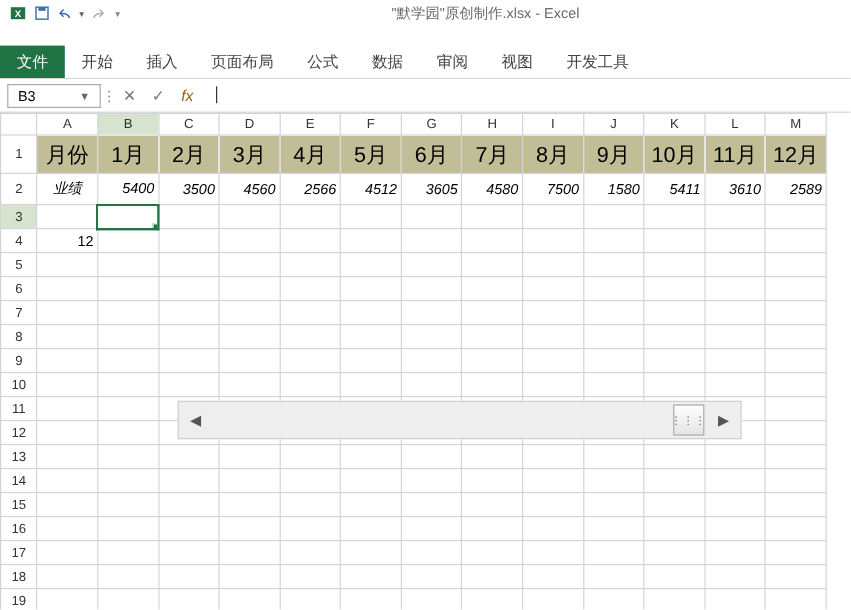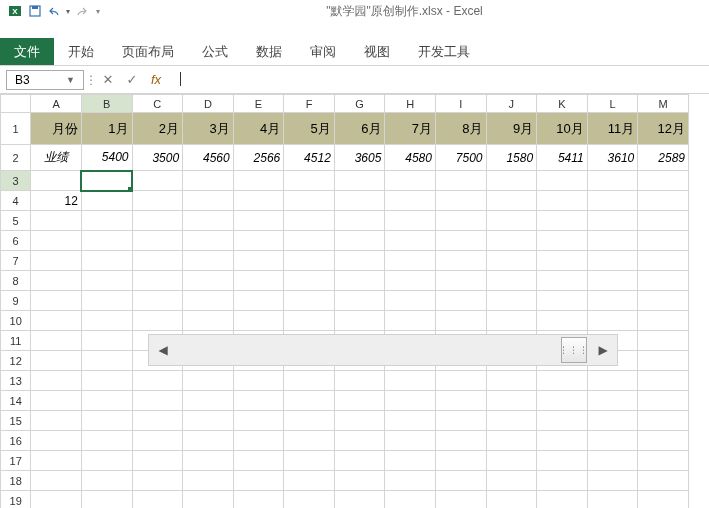--- a/index.html
+++ b/index.html
@@ -39,21 +39,21 @@
 
 
 th.rowhdr { background: #eaeaea; width: 30px; font-weight: normal; color: #333; font-size: 11px; text-align: center; }
 th.rowhdr.selected { background: #d5e3cf; }
 
 
 td.cell { height: 20px; padding: 0 3px; font-size: 12px; text-align: right; color: #000; }
 td.cell.alignC { text-align: center; }
 
 
-tr.datahead td.cell { background: #c0bd97; font-size: 13px; height: 32px; }
+tr.datahead td.cell { background: #c0bd97; text-align: center; font-size: 18px; height: 32px; }
 tr.datahead td.cell:first-child { font-size: 13px; }
 
 tr.r2 td.cell { height: 26px; font-style: italic; }
 
 
 td.cell.active { border: 2px solid #227447; position: relative; }
 td.cell.active::after { content: ""; position: absolute; right: -3px; bottom: -3px; width: 5px; height: 5px; background: #227447; border: 1px solid #fff; }
 
 
 .floatbar { position: absolute; left: 148px; top: 240px; width: 470px; height: 32px; background: #eee; border: 1px solid #d0d0d0; display: flex; align-items: center; }
@@ -92,20 +92,21 @@
         </svg>
     </div>
     <span style="font-size:8px;color:#888;margin-left:4px">▾</span>
   </div>
   <div class="title">"默学园"原创制作.xlsx - Excel</div>
 </div>
 
 <div class="ribbon">
   <div class="file-tab">文件</div>
   <div class="tab">开始</div>
+  <div class="tab">插入</div>
   <div class="tab">页面布局</div>
   <div class="tab">公式</div>
   <div class="tab">数据</div>
   <div class="tab">审阅</div>
   <div class="tab">视图</div>
   <div class="tab">开发工具</div>
 </div>
 
 <div class="fxrow">
   <div class="namebox">

